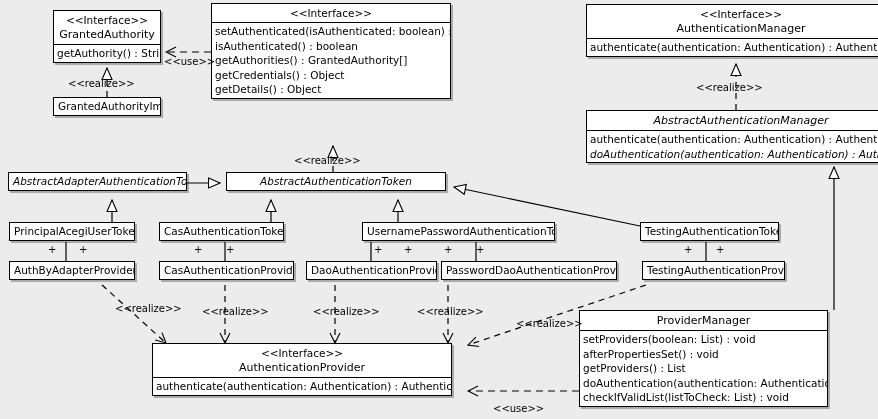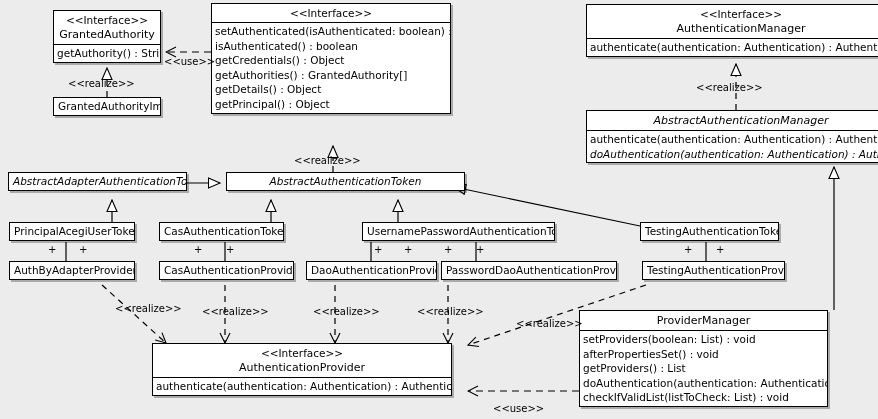--- a/index.html
+++ b/index.html
@@ -180,24 +180,23 @@
   </div>
 
   <div class="uml" style="left:205px; top:3px; width:240px;">
     <div class="hdr">
       <span class="stereo">&lt;&lt;Interface&gt;&gt;</span>
     </div>
     <div class="divider"></div>
     <div class="members">
       <span class="m">setAuthenticated(isAuthenticated: boolean) : void</span>
       <span class="m">isAuthenticated() : boolean</span>
+      <span class="m">getAuthorities() : GrantedAuthority[]</span>
       <span class="m">getCredentials() : Object</span>
-      <span class="m">getAuthorities() : GrantedAuthority[]</span>
       <span class="m">getDetails() : Object</span>
-      <span class="m">getPrincipal() : Object</span>
     </div>
   </div>
 
   <div class="uml" style="left:580px; top:4px; width:310px;">
     <div class="hdr">
       <span class="stereo">&lt;&lt;Interface&gt;&gt;</span>
       <span class="cname">AuthenticationManager</span>
     </div>
     <div class="divider"></div>
     <div class="members">
@@ -215,21 +214,21 @@
       <span class="m abstract">doAuthentication(authentication: Authentication) : Authentication</span>
     </div>
   </div>
 
   <div class="uml compact" style="left:2px; top:172px; width:179px;">
     <div class="hdr">
       <span class="cname abstract">AbstractAdapterAuthenticationToken</span>
     </div>
   </div>
 
-  <div class="uml compact" style="left:220px; top:172px; width:239px;">
+  <div class="uml compact" style="left:220px; top:172px; width:220px;">
     <div class="hdr">
       <span class="cname abstract">AbstractAuthenticationToken</span>
     </div>
   </div>
 
   <div class="uml compact" style="left:3px; top:222px; width:126px;">
     <div class="hdr">
       <span class="cname">PrincipalAcegiUserToken</span>
     </div>
   </div>

